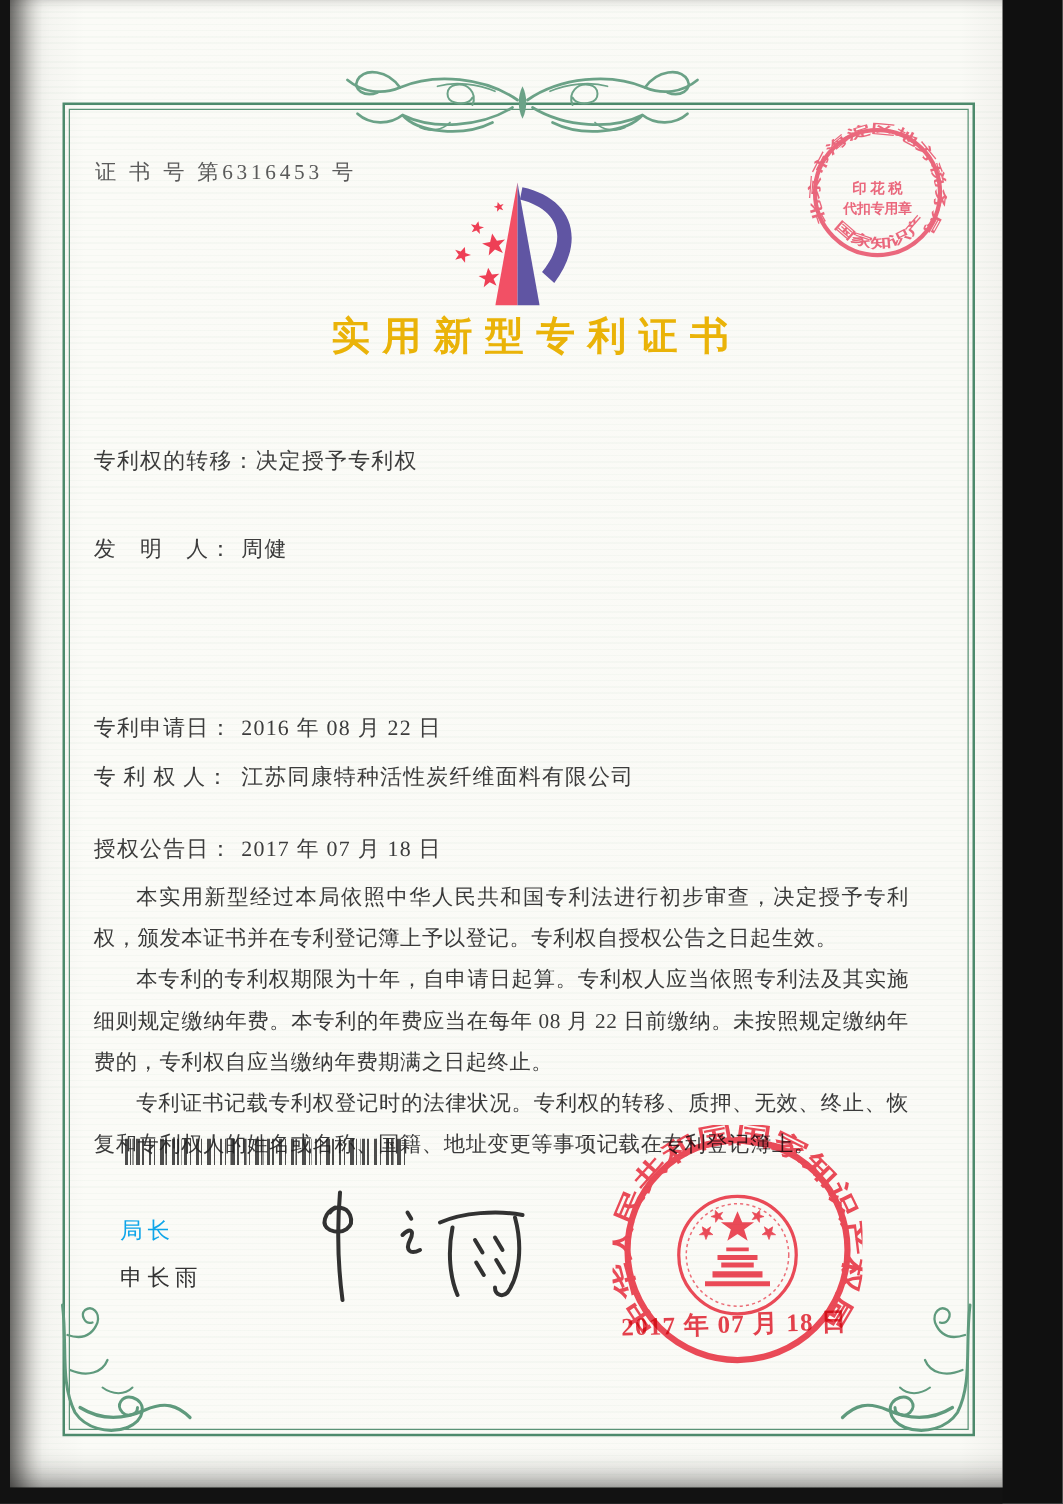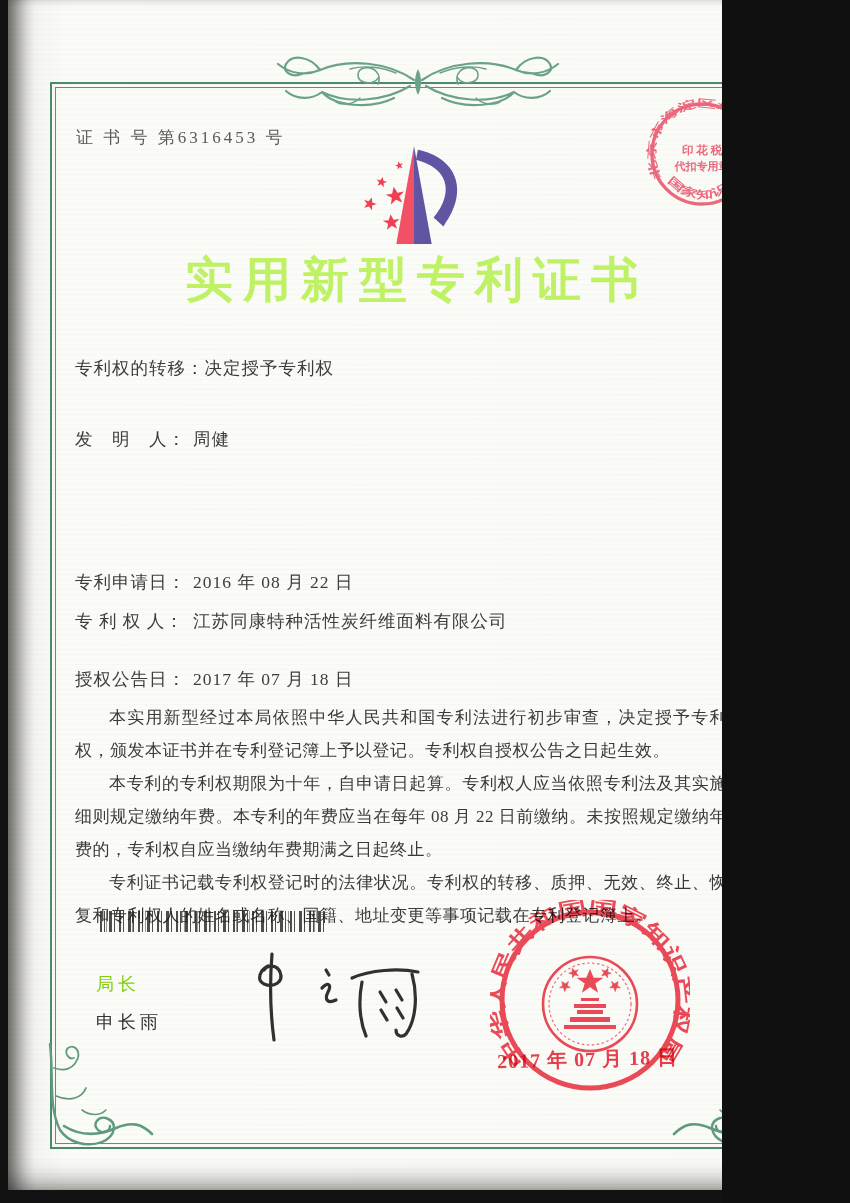--- a/index.html
+++ b/index.html
@@ -1,46 +1,46 @@
 <!DOCTYPE html>
 <html><head>
 <meta charset="utf-8">
 <style>
   html,body{margin:0;padding:0;}
   body{background:#101010;font-family:"Liberation Serif","DejaVu Serif",serif;}
-  .photo{position:relative;width:722px;height:1203px;background:#121212;overflow:hidden;}
+  .photo{position:relative;width:802px;height:1203px;background:#121212;overflow:hidden;}
   .paper{
     position:absolute;left:8px;top:0;width:825px;height:1190px;
     background:
       repeating-linear-gradient(0deg, rgba(110,165,130,0.045) 0 1px, rgba(0,0,0,0) 1px 5px),
       linear-gradient(90deg,#cfcdc8 0,#f4f4f0 26px,#fbfbf7 60px,#fafaf6 760px,#efeeea 810px,#dddbd6 825px);
     box-shadow:
       inset 24px 0 20px -16px rgba(0,0,0,.55),
       inset -14px 0 16px -10px rgba(0,0,0,.38),
       inset 0 -20px 24px -14px rgba(0,0,0,.45),
       inset 0 6px 10px -7px rgba(0,0,0,.15);
   }
   .frame{position:absolute;left:50px;top:82px;width:726px;height:1063px;border:2px solid #4d8a6c;}
   .frame::after{content:"";position:absolute;inset:3px;border:1px solid #5b9377;}
   .abs{position:absolute;}
   .cert-no{left:76px;top:126px;font-size:17px;color:#5a5a5a;letter-spacing:3px;}
-  .title{left:4px;top:248px;width:826px;text-align:center;font-size:48px;font-weight:700;
-         color:#bef264;letter-spacing:10px;}
+  .title{left:16px;top:248px;width:826px;text-align:center;font-size:31px;font-weight:700;
+         color:#eab308;letter-spacing:10px;}
   .field{position:absolute;left:75px;font-size:17.5px;color:#3c3c3c;white-space:nowrap;}
   .field .lbl{display:inline-block;min-width:118px;letter-spacing:1px;}
   .field .val{letter-spacing:1px;}
   .paras{left:75px;top:701px;width:652px;font-size:17px;line-height:33px;color:#3a3a3a;
          text-align:justify;font-family:Liberation Serif, serif;}
   .paras p{margin:0;text-indent:2em;letter-spacing:0.5px;}
   .barcode{left:100px;top:911px;width:224px;height:21px;opacity:.8;
     background-image:
       repeating-linear-gradient(90deg,#222 0 2px,transparent 2px 4px,#222 4px 5px,transparent 5px 9px,#222 9px 12px,transparent 12px 14px,#222 14px 15px,transparent 15px 19px),
       repeating-linear-gradient(90deg,transparent 0 6px,rgba(30,30,30,.55) 6px 7px,transparent 7px 13px);
   }
-  .signer-title{left:96px;top:972px;font-size:18px;color:#84cc16;letter-spacing:4px;font-family:Liberation Sans, sans-serif;}
+  .signer-title{left:96px;top:972px;font-size:18px;color:#0ea5e9;letter-spacing:4px;font-family:Liberation Sans, sans-serif;}
   .signer-name{left:96px;top:1010px;font-size:18px;color:#333;letter-spacing:4px;font-family:"Liberation Sans","DejaVu Sans",sans-serif;}
   .footer{left:0;top:1096px;width:826px;text-align:center;font-size:14.5px;color:#4a4a4a;letter-spacing:2px;}
   .stamp{mix-blend-mode:multiply;opacity:.94;}
   .seal-date{left:497px;top:1046px;font-size:20px;font-weight:700;color:#e8414e;
              letter-spacing:1px;transform:rotate(-1.5deg);mix-blend-mode:multiply;}
   svg text{font-family:"Liberation Serif","DejaVu Serif",serif;}
 </style>
 </head>
 <body>
 

